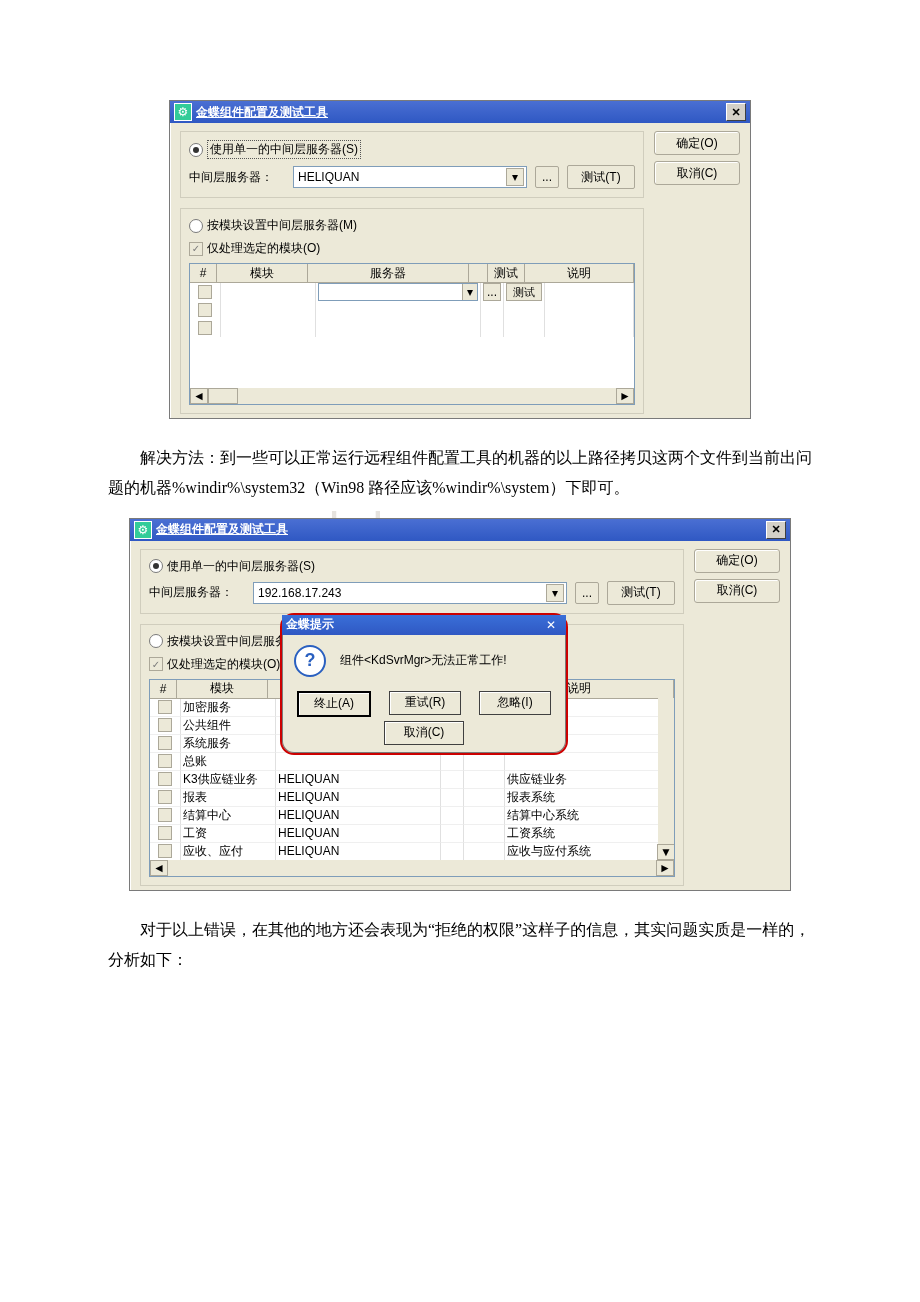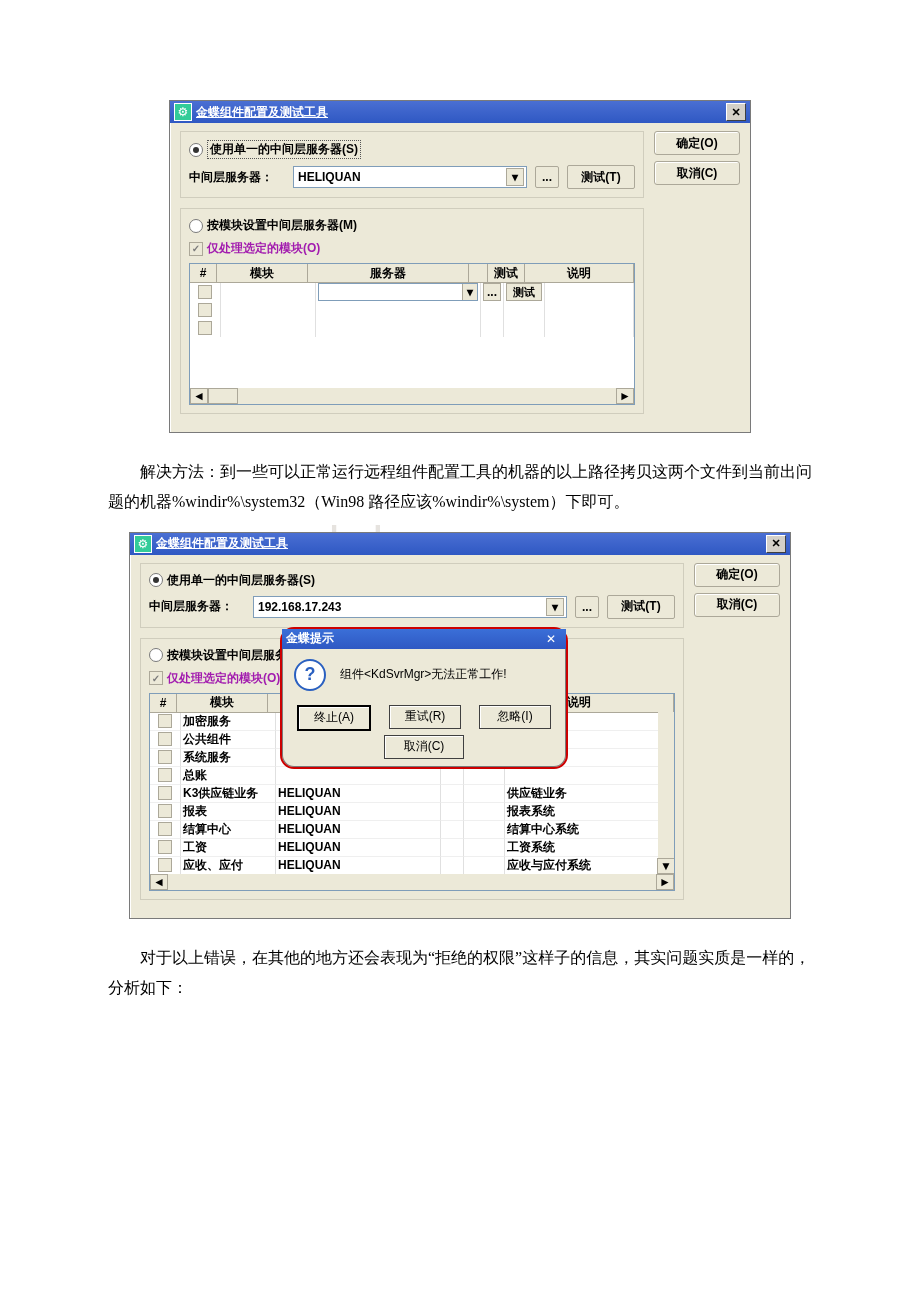--- a/index.html
+++ b/index.html
@@ -43,22 +43,22 @@
   width: 18px; height: 16px;
   background: #d4d0c8;
   border: 1px solid #fff;
   border-right-color:#404040;border-bottom-color:#404040;
   color:#000;
   font-family: Arial; font-weight:bold;
   display:flex;align-items:center;justify-content:center;
   font-size:11px;
 }
 .dlgbody {
-  padding: 8px 10px 18px 10px;
-  display:flex; gap:10px;font-weight:bold;
+  padding: 8px 10px 4px 10px;
+  display:flex; gap:10px;
 }
 .leftcol { flex:1; }
 .rightcol { width: 86px; display:flex;flex-direction:column;gap:6px; }
 .winbtn {
   background:#ece9d8;
   border:1px solid #aca899;
   border-radius:3px;
   height:22px;
   display:flex;align-items:center;justify-content:center;
   font-size:12px;
@@ -70,21 +70,21 @@
   width:12px;height:12px;border-radius:50%;
   border:1px solid #7a7a7a;background:#fff;
   display:inline-flex;align-items:center;justify-content:center;
 }
 .radio.on::after{content:"";width:6px;height:6px;border-radius:50%;background:#333;}
 .chk {
   width:12px;height:12px;border:1px solid #aca899;background:#ece9d8;
   display:inline-flex;align-items:center;justify-content:center;
 }
 .chk.on::after{content:"✓";font-size:10px;color:#7a7a7a;}
-.disabled { color:#a21caf; }
+.disabled { color:#000000; }
 .svrRow { display:flex;align-items:center;gap:8px; }
 .lbl { min-width:96px; }
 .combo {
   flex:1;height:20px;border:1px solid #7f9db9;background:#fff;
   display:flex;align-items:center;padding:0 2px 0 4px;
 }
 .combo .val{flex:1;}
 .combo .drop{
   width:16px;height:16px;background:#ece9d8;
   border:1px solid #aca899;

